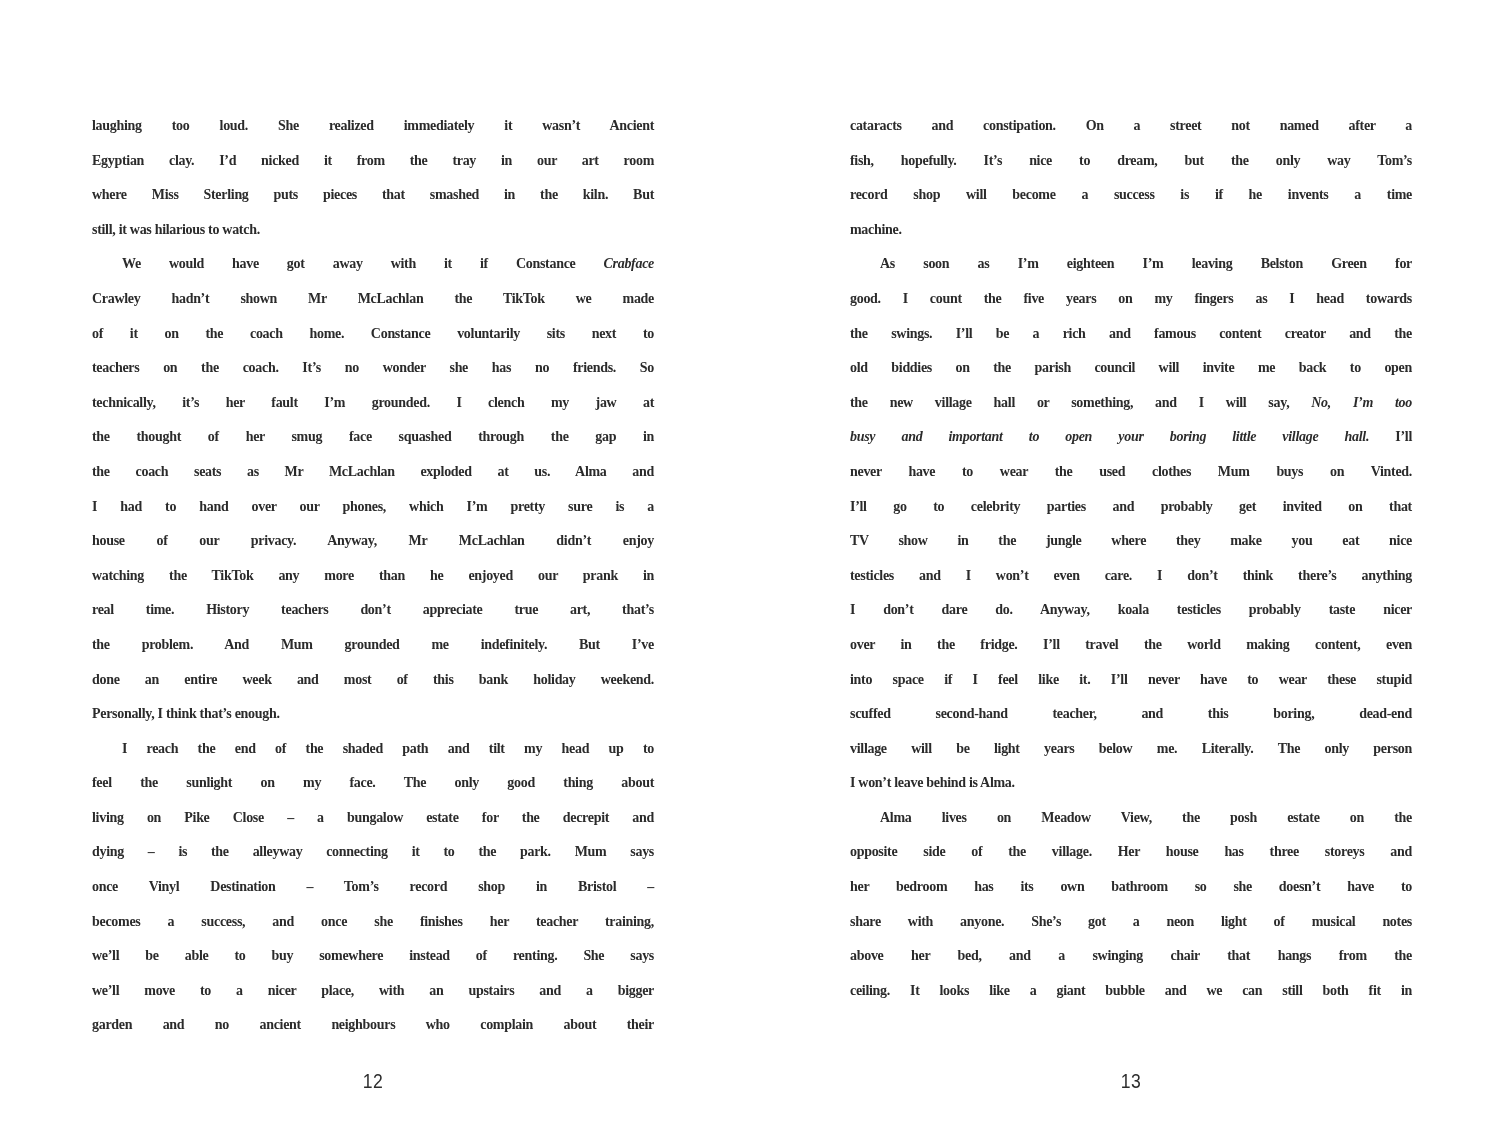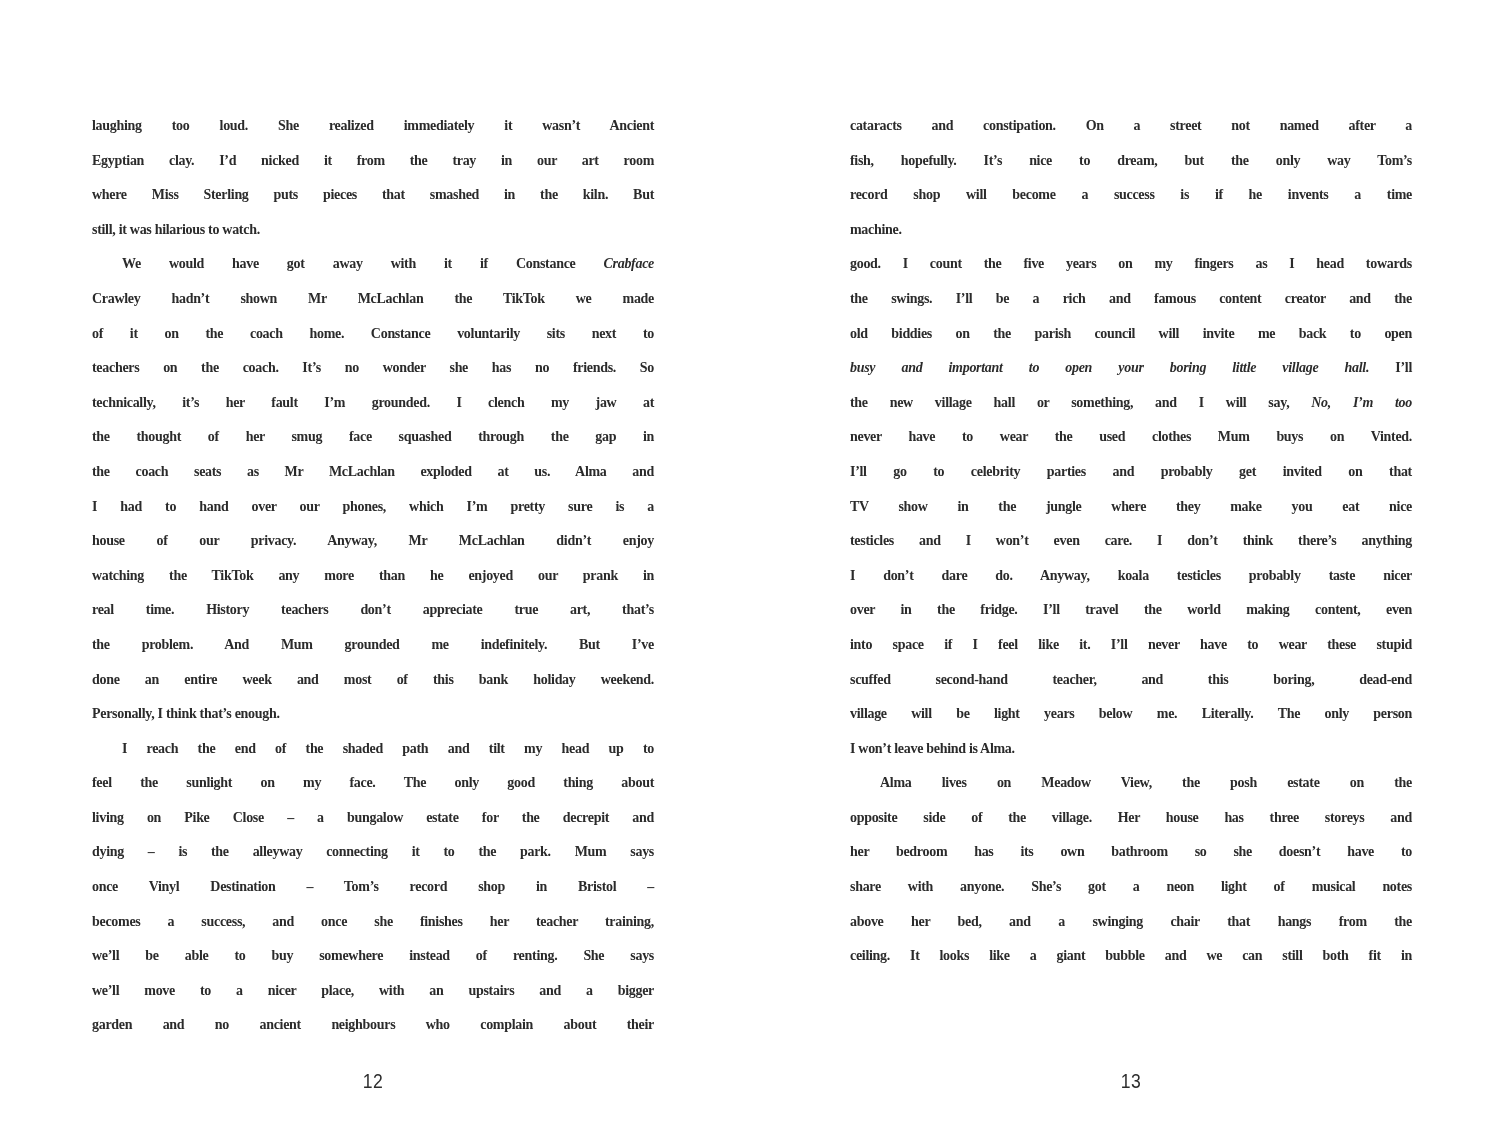--- a/index.html
+++ b/index.html
@@ -92,25 +92,26 @@
       </div>
     <div class="page-number">12</div>
   </section>
 
   <section class="page right">
     <div class="text-block">
         <div class="line"><span>cataracts and constipation. On a street not named after a</span></div>
         <div class="line"><span>fish, hopefully. It’s nice to dream, but the only way Tom’s</span></div>
         <div class="line"><span>record shop will become a success is if he invents a time</span></div>
         <div class="line para-end"><span>machine.</span></div>
+        <div class="line indent"><span>As soon as I’m eighteen I’m leaving Belston Green for</span></div>
         <div class="line"><span>good. I count the five years on my fingers as I head towards</span></div>
         <div class="line"><span>the swings. I’ll be a rich and famous content creator and the</span></div>
         <div class="line"><span>old biddies on the parish council will invite me back to open</span></div>
+        <div class="line"><span>the new village hall or something, and I will say, </span><i>No, I’m too</i></div>
         <div class="line"><i>busy and important to open your boring little village hall.</i><span> I’ll</span></div>
-        <div class="line"><span>the new village hall or something, and I will say, </span><i>No, I’m too</i></div>
         <div class="line"><span>never have to wear the used clothes Mum buys on Vinted.</span></div>
         <div class="line"><span>I’ll go to celebrity parties and probably get invited on that</span></div>
         <div class="line"><span>TV show in the jungle where they make you eat nice</span></div>
         <div class="line"><span>testicles and I won’t even care. I don’t think there’s anything</span></div>
         <div class="line"><span>I don’t dare do. Anyway, koala testicles probably taste nicer</span></div>
         <div class="line"><span>over in the fridge. I’ll travel the world making content, even</span></div>
         <div class="line"><span>into space if I feel like it. I’ll never have to wear these stupid</span></div>
         <div class="line"><span>scuffed second-hand teacher, and this boring, dead-end</span></div>
         <div class="line"><span>village will be light years below me. Literally. The only person</span></div>
         <div class="line para-end"><span>I won’t leave behind is Alma.</span></div>

